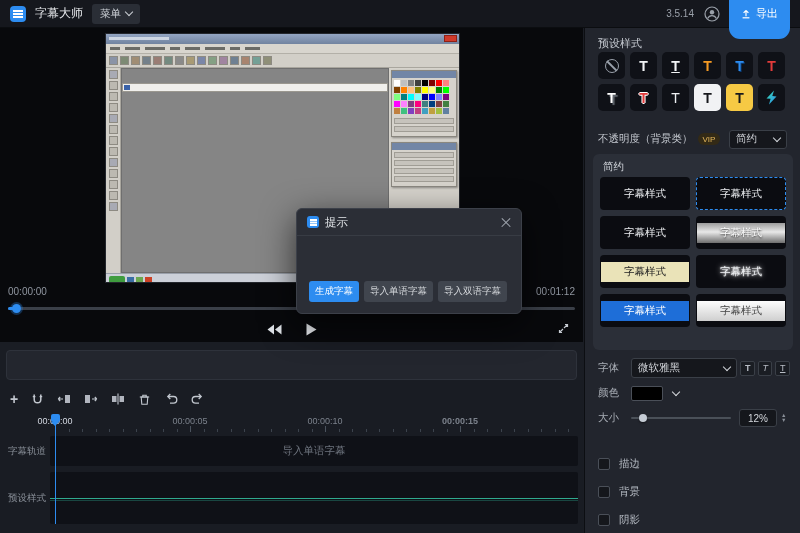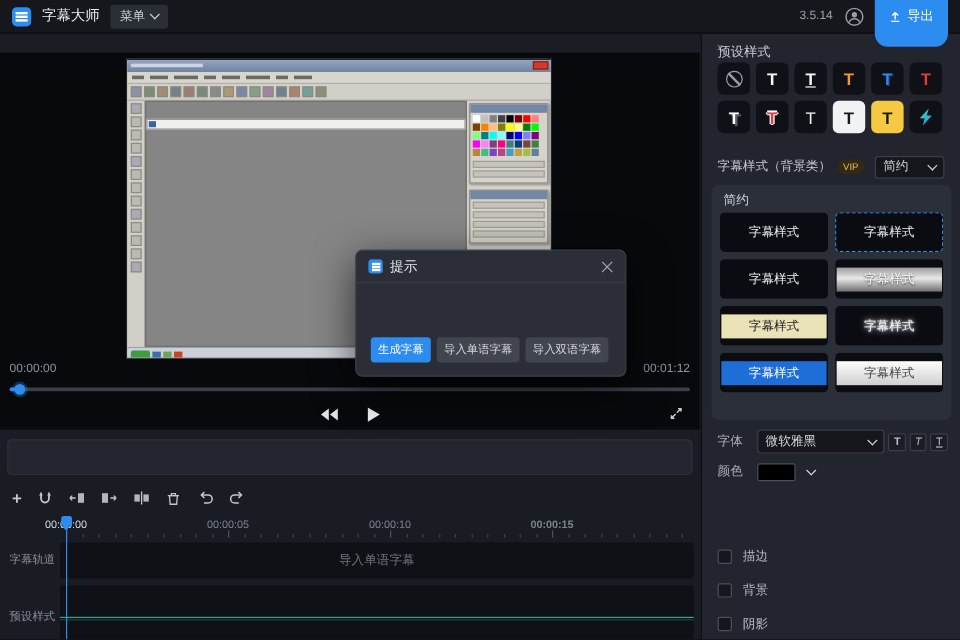--- a/index.html
+++ b/index.html
@@ -17,21 +17,21 @@
             font-size:10.5px;padding:3px 8px;font-family:inherit;cursor:pointer;}
   .chev{display:inline-block;width:5px;height:5px;border-right:1.3px solid currentColor;border-bottom:1.3px solid currentColor;
         transform:rotate(45deg);margin-left:5px;margin-top:-3px;}
   .tb-spacer{flex:1;}
   .version{font-size:10px;color:#9aa0a9;}
   .avatar{width:17px;height:17px;display:flex;align-items:center;justify-content:center;cursor:pointer;}
   .export-btn{display:flex;align-items:center;gap:5px;background:#2d8cf0;border:0;border-radius:11px;color:#fff;
               font-size:11px;padding:18px 12px;font-family:inherit;cursor:pointer;}
 
   
-  .lregion{position:absolute;left:0;top:28px;width:583px;bottom:0;background:#1a1d24;margin-top:16px;}
+  .lregion{position:absolute;left:0;top:28px;width:583px;bottom:0;background:#1a1d24;}
   .player{position:absolute;left:0;top:0;width:100%;height:314px;background:#08090c;}
 
   
   .video-frame{position:absolute;left:105px;top:5px;width:355px;height:250px;background:#d6d3cc;overflow:hidden;
                box-sizing:border-box;border:1px solid #23262c;}
   .vf-titlebar{height:10px;background:linear-gradient(180deg,#93a5c2,#71839f);position:relative;}
   .vf-titlebar::before{content:"";position:absolute;left:3px;top:3px;width:60px;height:3px;background:#dfe5ee;opacity:.8;}
   .vf-red{position:absolute;right:2px;top:1px;width:13px;height:7px;background:#d03a2b;border:1px solid #8f1f15;box-sizing:border-box;}
   .vf-menubar{height:9px;background:#d8d5ce;border-bottom:1px solid #b3b0a8;display:flex;align-items:center;gap:5px;padding:0 4px;}
   .vf-menubar i{height:3px;background:#6b6b66;display:block;}
@@ -515,21 +515,21 @@
                 <stop offset="0" stop-color="#37e0b0"></stop>
                 <stop offset="1" stop-color="#2d8cf0"></stop>
               </linearGradient>
             </defs>
             <path d="M3.5 9.5 11 1.5 9.3 7l4.2.5L6 15.5l1.6-5.7z" fill="url(#lg1)"></path>
           </svg>
         </div>
       </div>
 
     <div class="bg-row">
-      <span class="bg-title">字幕样式（背景类）</span>
+      <span class="bg-title">不透明度（背景类）</span>
       <span class="vip">VIP</span>
       <div class="dd cat-dd">
         <span>简约</span>
         <i class="chev"></i>
       </div>
     </div>
 
     <div class="group-panel">
       <div class="group-header">简约</div>
       <div class="style-grid" id="style-grid">
@@ -572,20 +572,32 @@
     </div>
 
     <div class="set-row row-color">
       <span class="set-label">颜色</span>
       <div class="color-dd">
         <span class="swatch"></span>
         <i class="chev"></i>
       </div>
     </div>
 
+    <div class="set-row row-size">
+      <span class="set-label">大小</span>
+      <div class="slider">
+        <span class="trk"></span>
+        <span class="handle" id="size-handle" style="left: calc(12% - 4px);"></span>
+      </div>
+      <span class="num-box">12%</span>
+      <span class="stepper">
+          <span>▲</span>
+          <span>▼</span>
+        </span>
+    </div>
 
 
     <div class="cb-row cb1">
       <span class="cbox"></span>
       <span class="cb-label">描边</span>
     </div>
     <div class="cb-row cb2">
       <span class="cbox"></span>
       <span class="cb-label">背景</span>
     </div>

